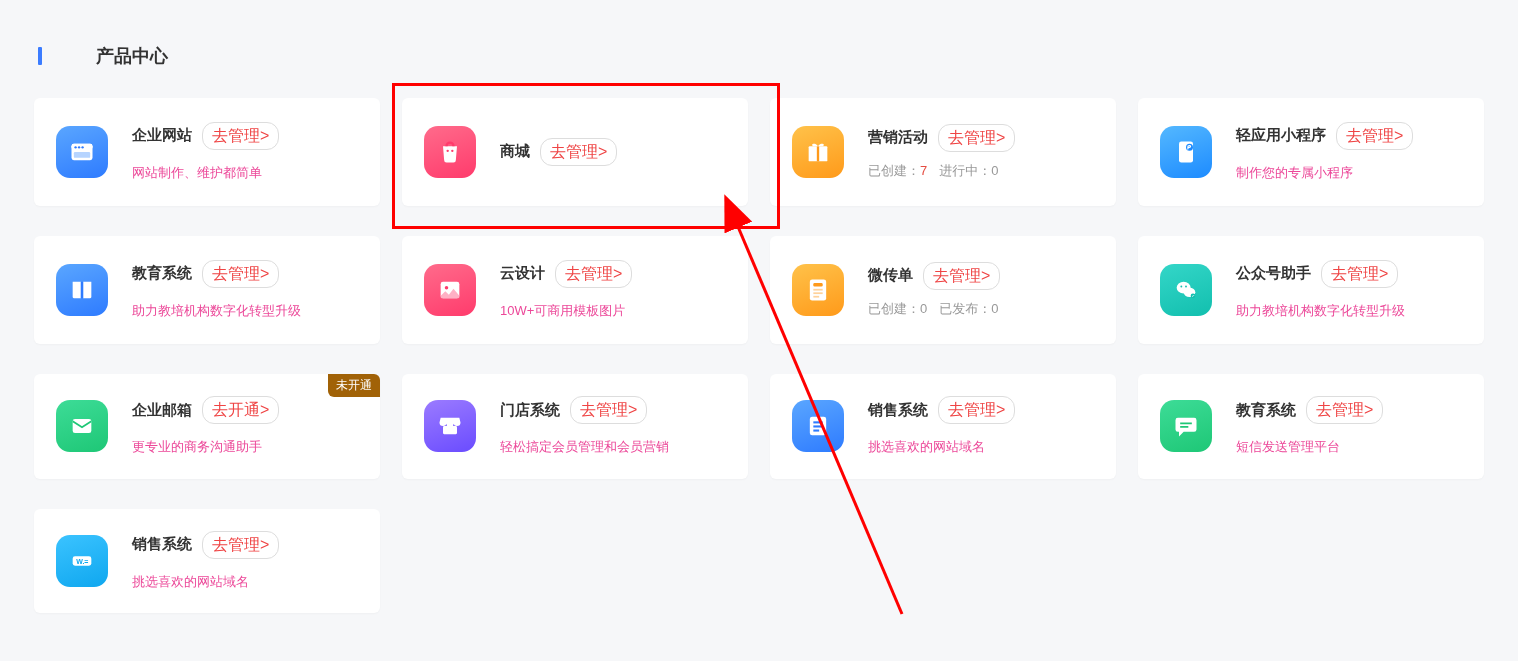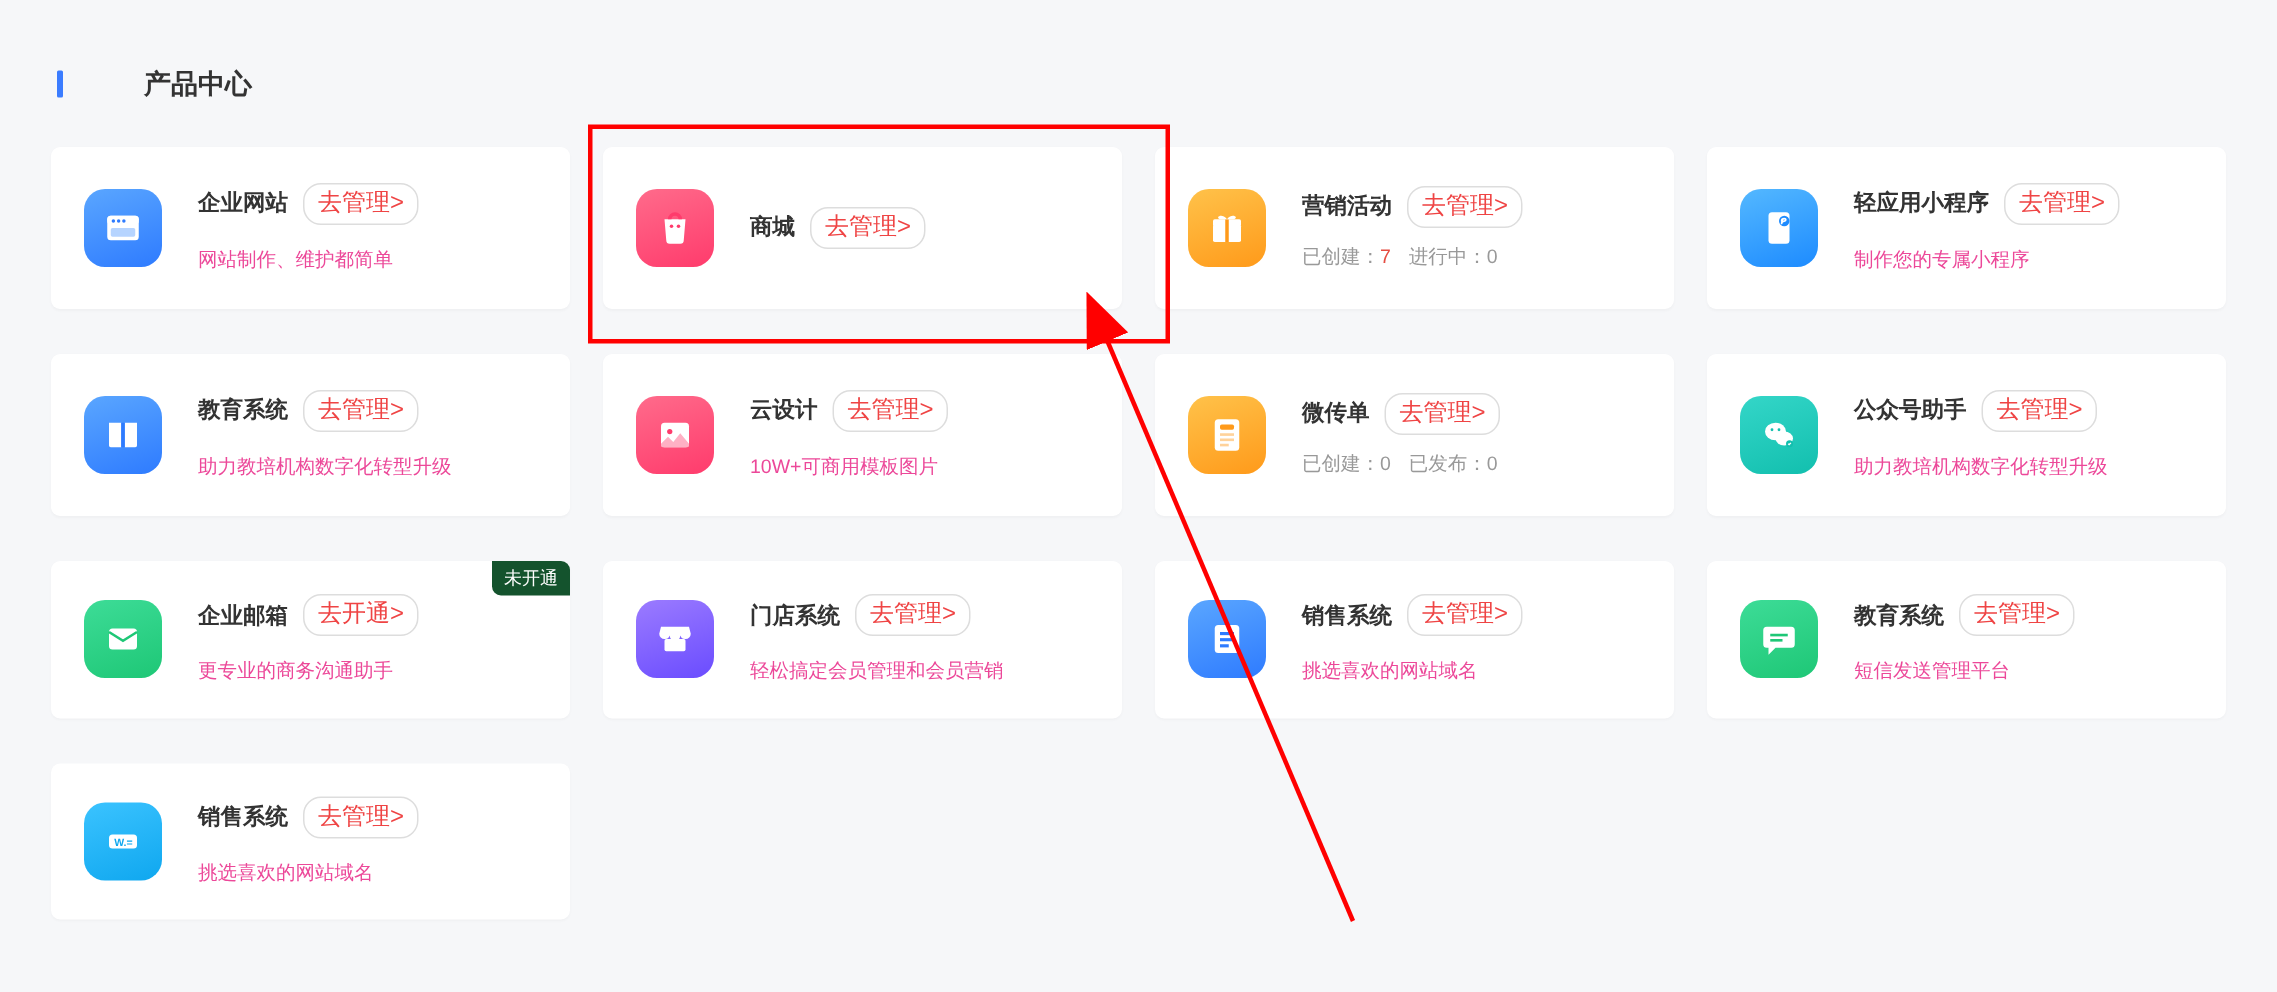--- a/index.html
+++ b/index.html
@@ -90,21 +90,21 @@
     margin-top: 10px;
     font-size: 13px;
     color: #999;
   }
   .stat-red { color: #e54d42; }
   .stat-gap { display:inline-block; width:12px; }
   .badge {
     position: absolute;
     top: 0;
     right: 0;
-    background: #14532d;
+    background: #a16207;
     color: #fff;
     font-size: 12px;
     padding: 3px 8px;
     border-bottom-left-radius: 6px;
     border-top-right-radius: 6px;
   }
   
   .bg-blue      { background: linear-gradient(160deg,#5aa6ff,#2e7bff); }
   .bg-pink      { background: linear-gradient(160deg,#ff6b8b,#ff3b6c); }
   .bg-orange    { background: linear-gradient(160deg,#ffc24a,#ff9a1a); }

